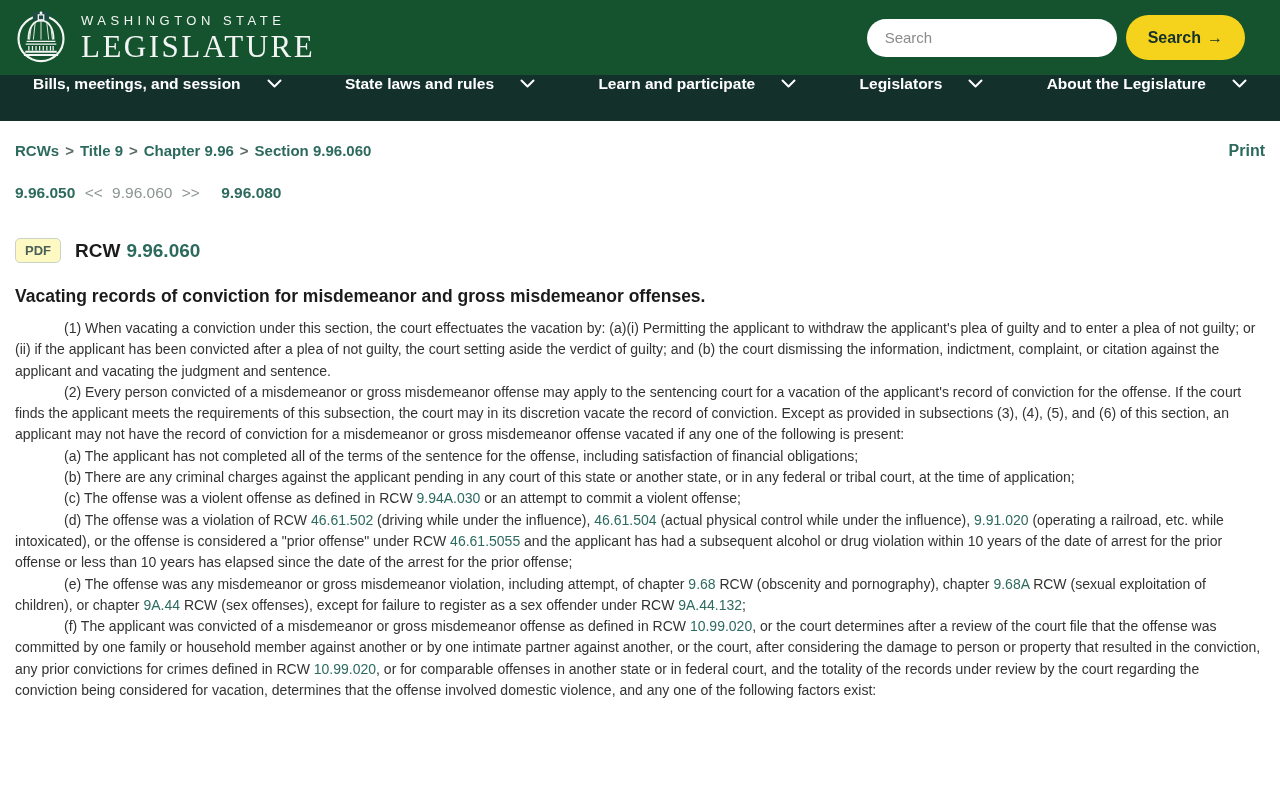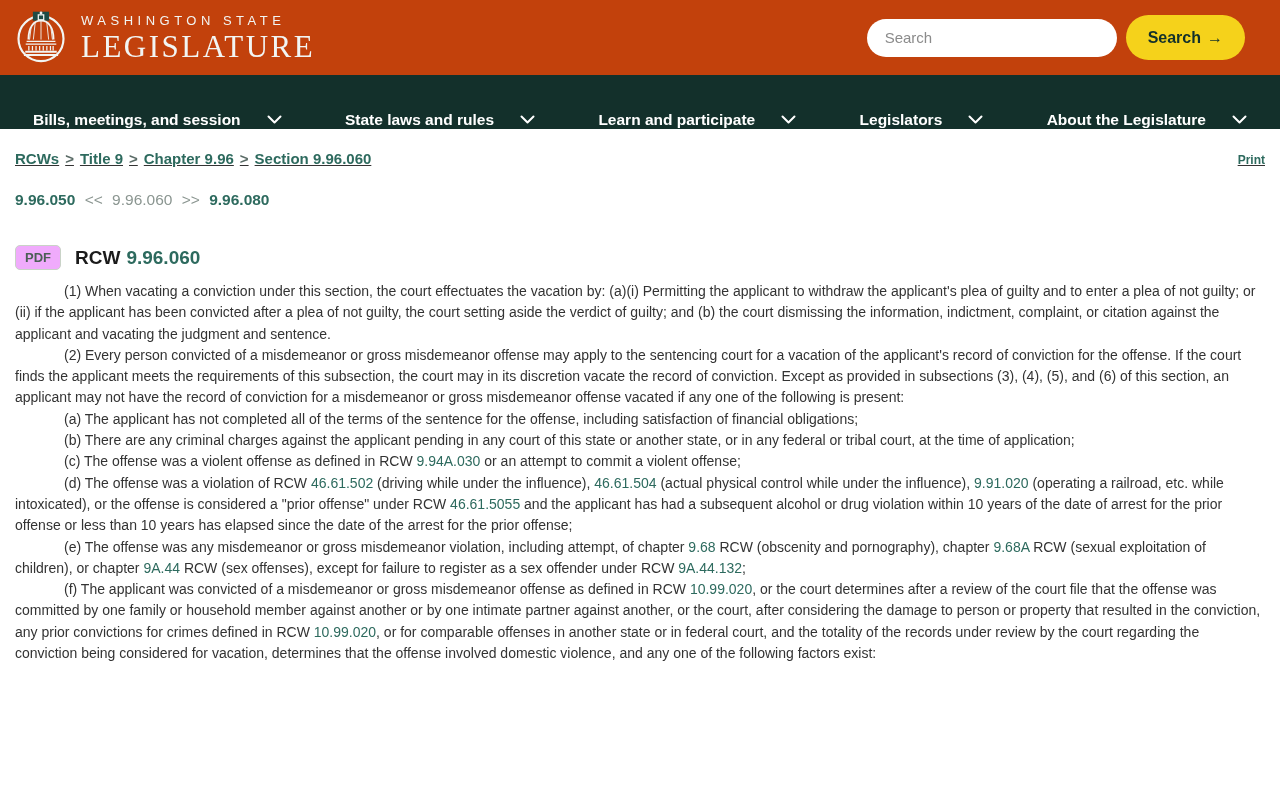--- a/index.html
+++ b/index.html
@@ -6,21 +6,21 @@
   html, body { width: 1280px; height: 800px; overflow: hidden; }
   body {
     font-family: "Liberation Sans", sans-serif;
     background: #ffffff;
     color: #333333;
   }
 
   
   .site-header {
     height: 75px;
-    background: #c2410c;
+    background: #14532d;
     display: flex;
     align-items: center;
     justify-content: space-between;
     padding: 0 35px 0 14px;
   }
   .logo { display: flex; align-items: center; gap: 13px; cursor: pointer; }
   .logo-text { color: #f2f5f3; line-height: 1; }
   .logo-line1 {
     font-size: 13px;
     letter-spacing: 4.5px;
@@ -58,60 +58,60 @@
     font-weight: 700;
     font-family: "Liberation Sans", sans-serif;
     cursor: pointer;
     display: flex;
     align-items: center;
     gap: 6px;
   }
 
   
   .primary-nav {
-    height: 54px;
+    height: 46px;
     background: #13302b;
     display: flex;
-    align-items: flex-end;
+    align-items: flex-start;
     justify-content: space-between;
     padding: 0 33px;
   }
   .nav-item {
     display: flex;
     align-items: center;
     gap: 26px;
     color: #ffffff;
     font-size: 15.5px;
     font-weight: 700;
     cursor: pointer;
     white-space: nowrap;
   }
   .nav-item .chev { display: flex; align-items: center; }
 
   
   .content { padding: 21px 15px 0 15px; }
 
-  .crumb-row { display: flex; justify-content: space-between; align-items: baseline; text-decoration: underline; }
+  .crumb-row { display: flex; justify-content: space-between; align-items: baseline; }
   .crumbs { font-size: 15px; font-weight: 700; color: #5a6b66; }
   .crumbs a { color: #2d6a5e; text-decoration: none; cursor: pointer; }
   .crumbs .sep { color: #5a6b66; margin: 0 6px; font-weight: 700; }
   .print-link {
-    color: #2d6a5e; font-size: 12px; font-weight: 700;
+    color: #2d6a5e; font-size: 16px; font-weight: 700;
     text-decoration: none; cursor: pointer;
   }
 
   .pager { margin-top: 24px; font-size: 15.5px; }
   .pager a { color: #2d6a5e; font-weight: 700; text-decoration: none; cursor: pointer; }
   .pager .dim { color: #8b9691; font-weight: 400; }
   .pager .gap-s { margin: 0 5px; }
-  .pager .gap-m { margin-left: 0; }
+  .pager .gap-m { margin-left: 12px; }
 
   .doc-head { margin-top: 36px; display: flex; align-items: center; gap: 14px; }
   .pdf-badge {
-    background: #f0abfc;
+    background: #fef9c3;
     border: 1px solid #c9d3c7;
     border-radius: 5px;
     padding: 4px 9px;
     font-size: 13px;
     font-weight: 700;
     color: #4a5f55;
     cursor: pointer;
   }
   .rcw-title { font-size: 19px; font-weight: 700; color: #1b1b1b; }
   .rcw-title .section-no { color: #2d6a5e; margin-left: 6px; }
@@ -226,20 +226,21 @@
     <a class="gap-m">9.96.080</a>
   </div>
 
   <div class="doc-head">
     <span class="pdf-badge">PDF</span>
     <span class="rcw-title">
       <span>RCW</span><span class="section-no">9.96.060</span>
     </span>
   </div>
 
+  <h1 class="doc-heading">Vacating records of conviction for misdemeanor and gross misdemeanor offenses.</h1>
 
   <div class="statute-body" id="statute-body">
       <p>(1) When vacating a conviction under this section, the court effectuates the vacation by: (a)(i) Permitting the applicant to withdraw the applicant's plea of guilty and to enter a plea of not guilty; or (ii) if the applicant has been convicted after a plea of not guilty, the court setting aside the verdict of guilty; and (b) the court dismissing the information, indictment, complaint, or citation against the applicant and vacating the judgment and sentence.</p>
       <p>(2) Every person convicted of a misdemeanor or gross misdemeanor offense may apply to the sentencing court for a vacation of the applicant's record of conviction for the offense. If the court finds the applicant meets the requirements of this subsection, the court may in its discretion vacate the record of conviction. Except as provided in subsections (3), (4), (5), and (6) of this section, an applicant may not have the record of conviction for a misdemeanor or gross misdemeanor offense vacated if any one of the following is present:</p>
       <p>(a) The applicant has not completed all of the terms of the sentence for the offense, including satisfaction of financial obligations;</p>
       <p>(b) There are any criminal charges against the applicant pending in any court of this state or another state, or in any federal or tribal court, at the time of application;</p>
       <p>(c) The offense was a violent offense as defined in RCW <a class="rcw-link">9.94A.030</a> or an attempt to commit a violent offense;</p>
       <p>(d) The offense was a violation of RCW <a class="rcw-link">46.61.502</a> (driving while under the influence), <a class="rcw-link">46.61.504</a> (actual physical control while under the influence), <a class="rcw-link">9.91.020</a> (operating a railroad, etc. while intoxicated), or the offense is considered a "prior offense" under RCW <a class="rcw-link">46.61.5055</a> and the applicant has had a subsequent alcohol or drug violation within 10 years of the date of arrest for the prior offense or less than 10 years has elapsed since the date of the arrest for the prior offense;</p>
       <p>(e) The offense was any misdemeanor or gross misdemeanor violation, including attempt, of chapter <a class="rcw-link">9.68</a> RCW (obscenity and pornography), chapter <a class="rcw-link">9.68A</a> RCW (sexual exploitation of children), or chapter <a class="rcw-link">9A.44</a> RCW (sex offenses), except for failure to register as a sex offender under RCW <a class="rcw-link">9A.44.132</a>;</p>
       <p>(f) The applicant was convicted of a misdemeanor or gross misdemeanor offense as defined in RCW <a class="rcw-link">10.99.020</a>, or the court determines after a review of the court file that the offense was committed by one family or household member against another or by one intimate partner against another, or the court, after considering the damage to person or property that resulted in the conviction, any prior convictions for crimes defined in RCW <a class="rcw-link">10.99.020</a>, or for comparable offenses in another state or in federal court, and the totality of the records under review by the court regarding the conviction being considered for vacation, determines that the offense involved domestic violence, and any one of the following factors exist:</p>

